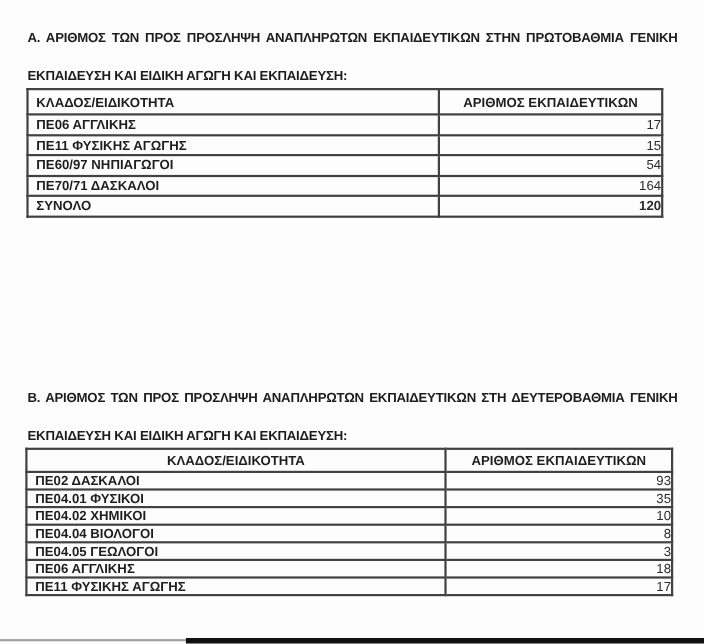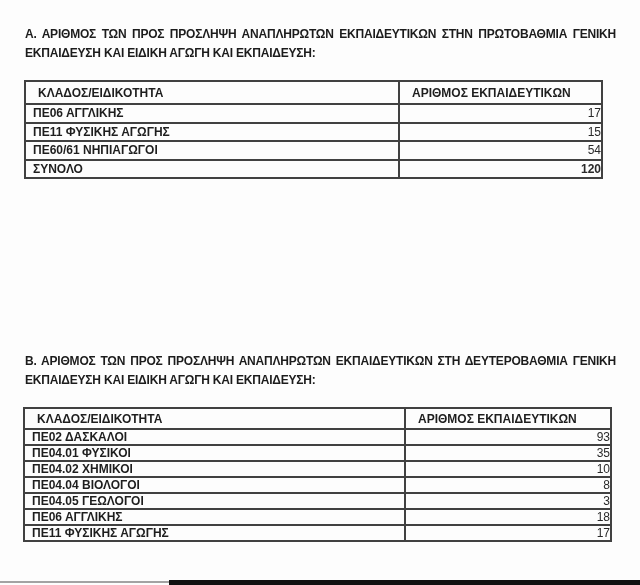--- a/index.html
+++ b/index.html
@@ -22,21 +22,21 @@
     font-size: 12px;
     letter-spacing: -0.2px;
     line-height: 19px;
     color: #1c1c1c;
   }
   .heading .line1 {
     text-align: justify;
     text-align-last: justify;
     white-space: normal;
   }
-  .heading .line2 { text-align: left; }
+  .heading .line2 { text-align: left; margin-top: 16px; }
   #heading-a { top: 25px; }
   #heading-b { top: 352px; }
 
   
   table.doc-table {
     position: absolute;
     border-collapse: collapse;
     table-layout: fixed;
     font-size: 12px;
   }
@@ -51,22 +51,22 @@
     vertical-align: middle;
     color: #1e1e1e;
   }
   .doc-table td.num {
     text-align: right;
     padding: 0;
     font-weight: normal;
     color: #2a2a2a;
   }
   .doc-table td.label { font-weight: bold; }
-  .doc-table tr.hdr td { font-weight: bold; padding-left: 12px; }
-  .doc-table td.center { text-align: left; padding: 0; border-radius: 10px; }
+  .doc-table tr.hdr td { font-weight: bold; }
+  .doc-table td.center { text-align: center; padding: 0; }
   .doc-table tr.total td { font-weight: bold; margin-top: 12px; }
 
   #table-a tr.hdr td { height: 21px; }
   #table-a tr td { height: 16.5px; }
   #table-b tr.hdr td { height: 19px; }
   #table-b tr td { height: 13.5px; }
 
   
   .bottom-gray-line {
     position: absolute;
@@ -103,22 +103,26 @@
       </tr>
       <tr>
         <td class="label">ΠΕ06 ΑΓΓΛΙΚΗΣ</td>
         <td class="num">17</td>
       </tr>
       <tr>
         <td class="label">ΠΕ11 ΦΥΣΙΚΗΣ ΑΓΩΓΗΣ</td>
         <td class="num">15</td>
       </tr>
       <tr>
-        <td class="label">ΠΕ60/61 ΝΗΠΙΑΓΩΓΟΙ</td>
+        <td class="label">ΠΕ60/97 ΝΗΠΙΑΓΩΓΟΙ</td>
         <td class="num">54</td>
+      </tr>
+      <tr>
+        <td class="label">ΠΕ70/71 ΔΑΣΚΑΛΟΙ</td>
+        <td class="num">164</td>
       </tr>
       <tr class="total">
         <td class="label">ΣΥΝΟΛΟ</td>
         <td class="num">120</td>
       </tr>
     </tbody>
   </table>
 
   <div class="heading" id="heading-b">
     <div class="line1">Β. ΑΡΙΘΜΟΣ ΤΩΝ ΠΡΟΣ ΠΡΟΣΛΗΨΗ ΑΝΑΠΛΗΡΩΤΩΝ ΕΚΠΑΙΔΕΥΤΙΚΩΝ ΣΤΗ ΔΕΥΤΕΡΟΒΑΘΜΙΑ ΓΕΝΙΚΗ</div>

